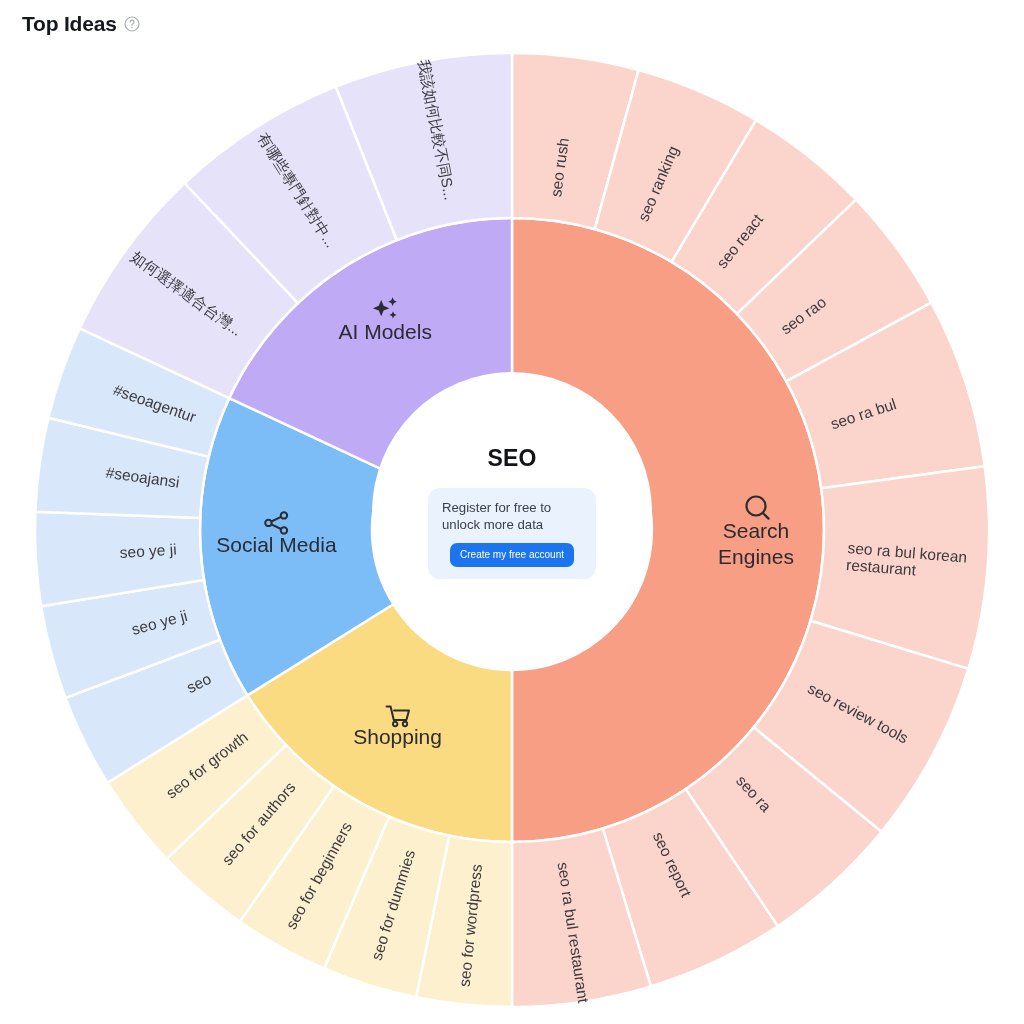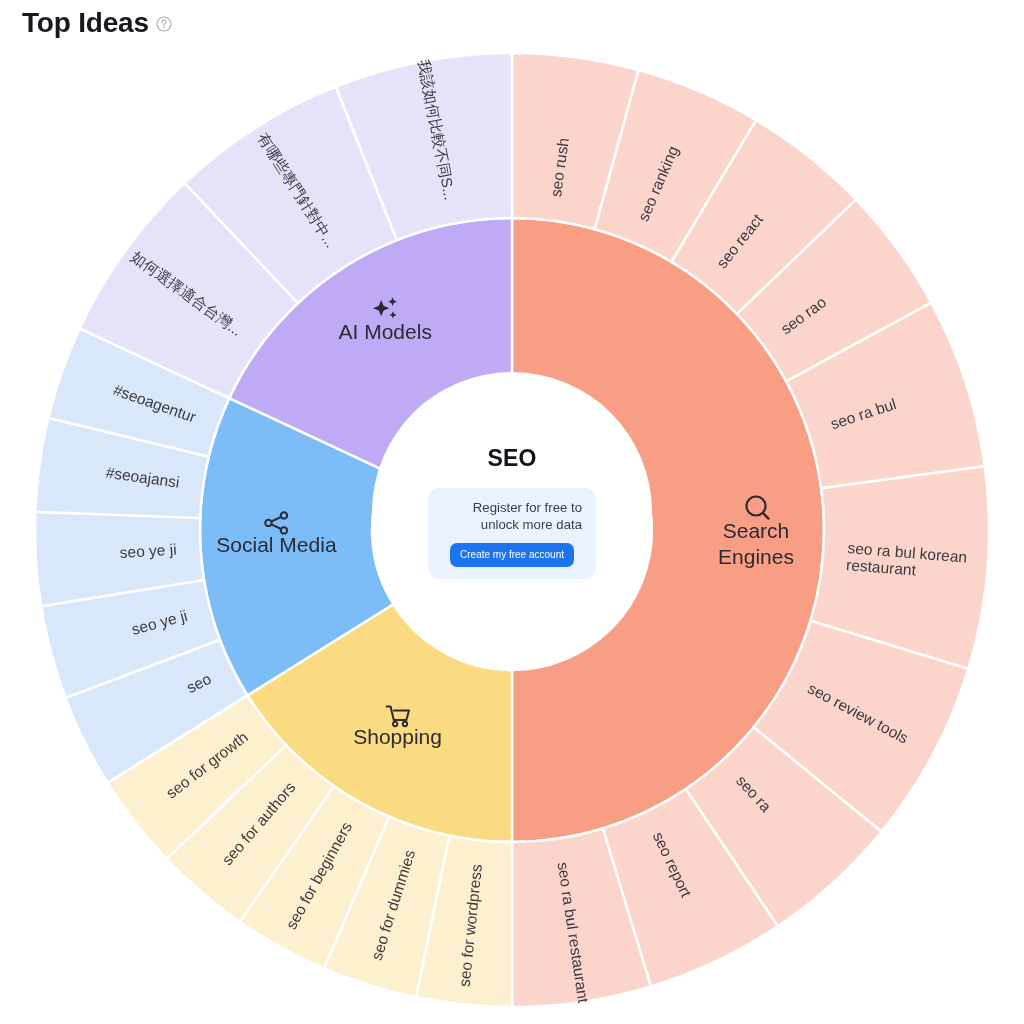--- a/index.html
+++ b/index.html
@@ -21,21 +21,21 @@
   #header {
     position: absolute;
     left: 22px;
     top: 8px;
     display: flex;
     align-items: center;
     gap: 7px;
     height: 30px;
   }
   #header .title {
-    font-size: 28px;
+    font-size: 21px;
     font-weight: 600;
     color: #15181f;
     letter-spacing: -0.2px;
     line-height: 1;
   }
   #header .help {
     width: 16px;
     height: 16px;
     display: block;
     margin-top: 2px;
@@ -90,21 +90,21 @@
     padding: 11px 14px 12px;
     width: 168px;
     box-sizing: border-box;
     display: flex;
     flex-direction: column;
     align-items: center;
   }
   #cta .cta-text {
     font-size: 13.2px;
     color: #3a3f4a;
-    text-align: right;
+    text-align: left;
     line-height: 1.32;
     margin-bottom: 10px;
   }
   #cta .cta-btn {
     background: #1d74ef;
     color: #ffffff;
     border: none;
     border-radius: 7px;
     font-size: 10px;
     font-family: "Liberation Sans", sans-serif;

